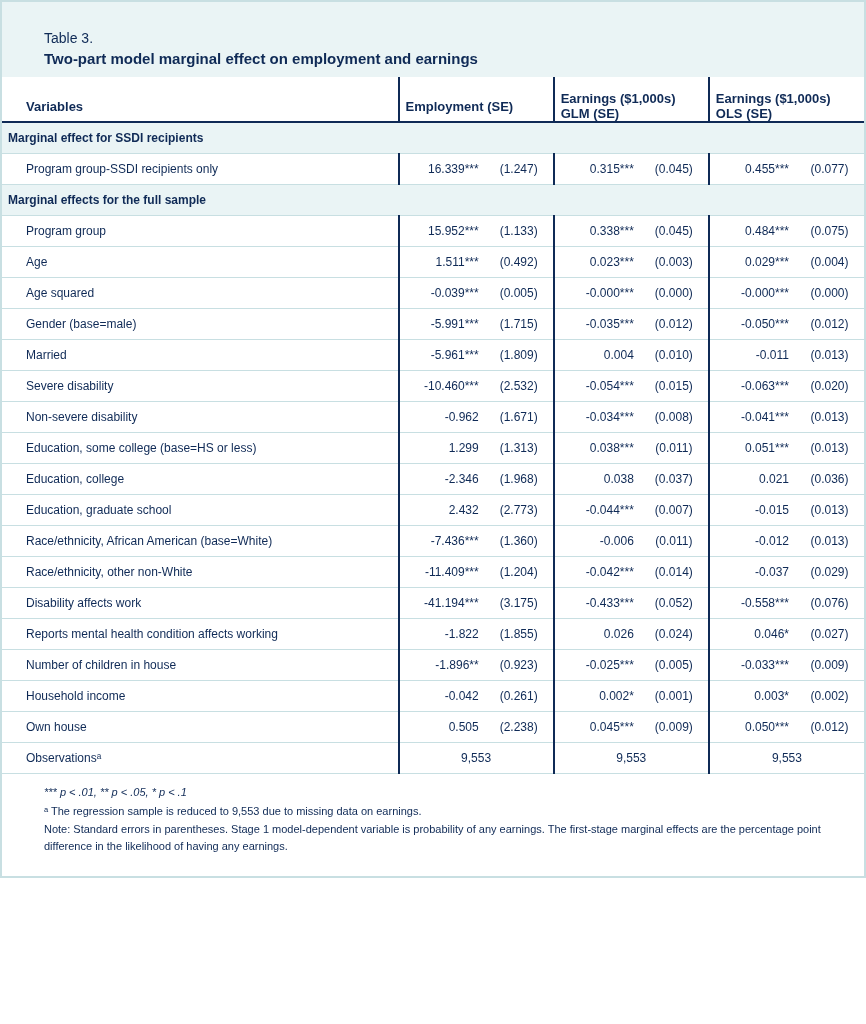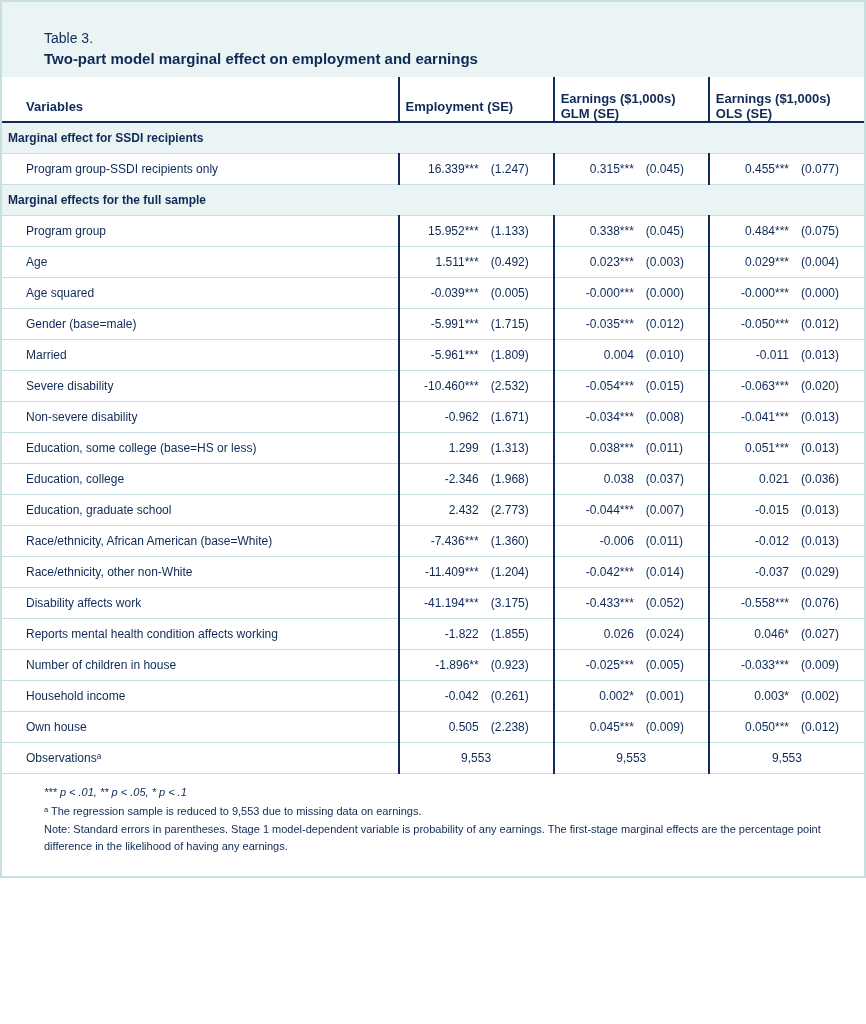--- a/index.html
+++ b/index.html
@@ -48,21 +48,21 @@
   thead th.first { padding-left: 24px; }
   tbody td {
     color: #0f2a56;
     font-size: 12px;
     padding: 8px 6px;
     border-bottom: 1px solid #c8dfe2;
     vertical-align: middle;
   }
   tbody td.first { padding-left: 24px; }
   tbody td.num { text-align: right; white-space: nowrap; }
-  tbody td.se  { white-space: nowrap; margin-top: 29px; }
+  tbody td.se  { text-align: center; white-space: nowrap; margin-top: 29px; }
   tbody tr.section-row td {
     background: #eaf4f5;
     text-align: left;
     font-weight: 700;
     border-bottom: 1px solid #c8dfe2;
     padding: 8px 6px;
   }
   tbody tr.obs td { font-weight: 400; }
   tbody tr.obs td.center { text-align: center; }
   .footnotes {

